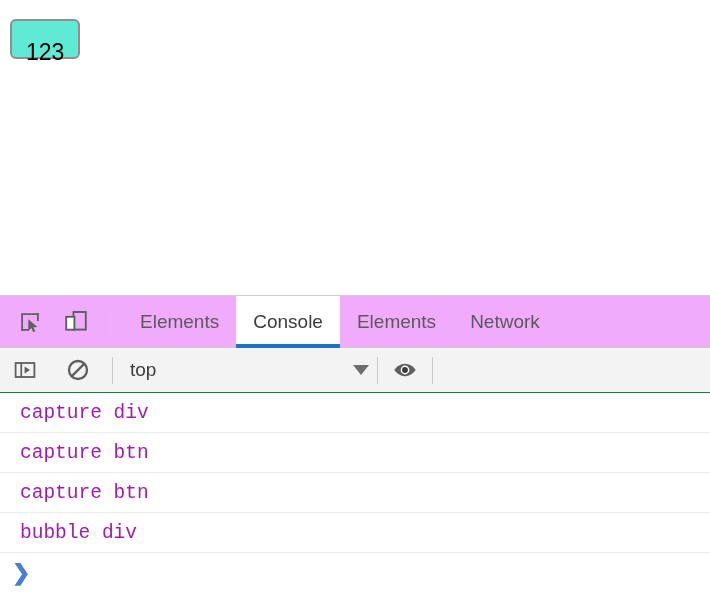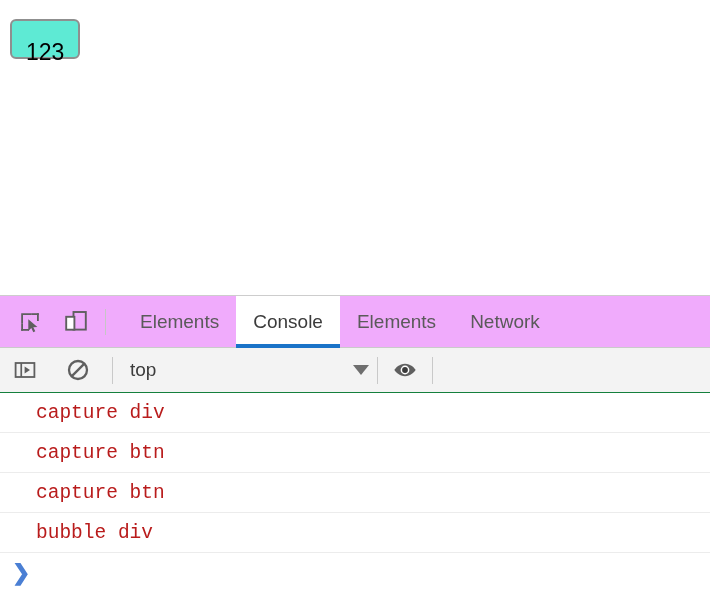--- a/index.html
+++ b/index.html
@@ -184,25 +184,25 @@
   
   #console-messages {
     position: relative;
     background: #ffffff;
   }
   .msg-row {
     height: 40px;
     border-bottom: 1px solid #ececec;
     display: flex;
     align-items: center;
-    padding-left: 36px;
+    padding-left: 20px;
     box-sizing: border-box;
     font-family: "Liberation Mono", monospace;
     font-size: 19.5px;
-    color: #b91c1c;
+    color: #a21caf;
     white-space: pre;
   }
   #prompt-row {
     height: 40px;
     display: flex;
     align-items: center;
     padding-left: 12px;
     box-sizing: border-box;
     cursor: text;
   }

